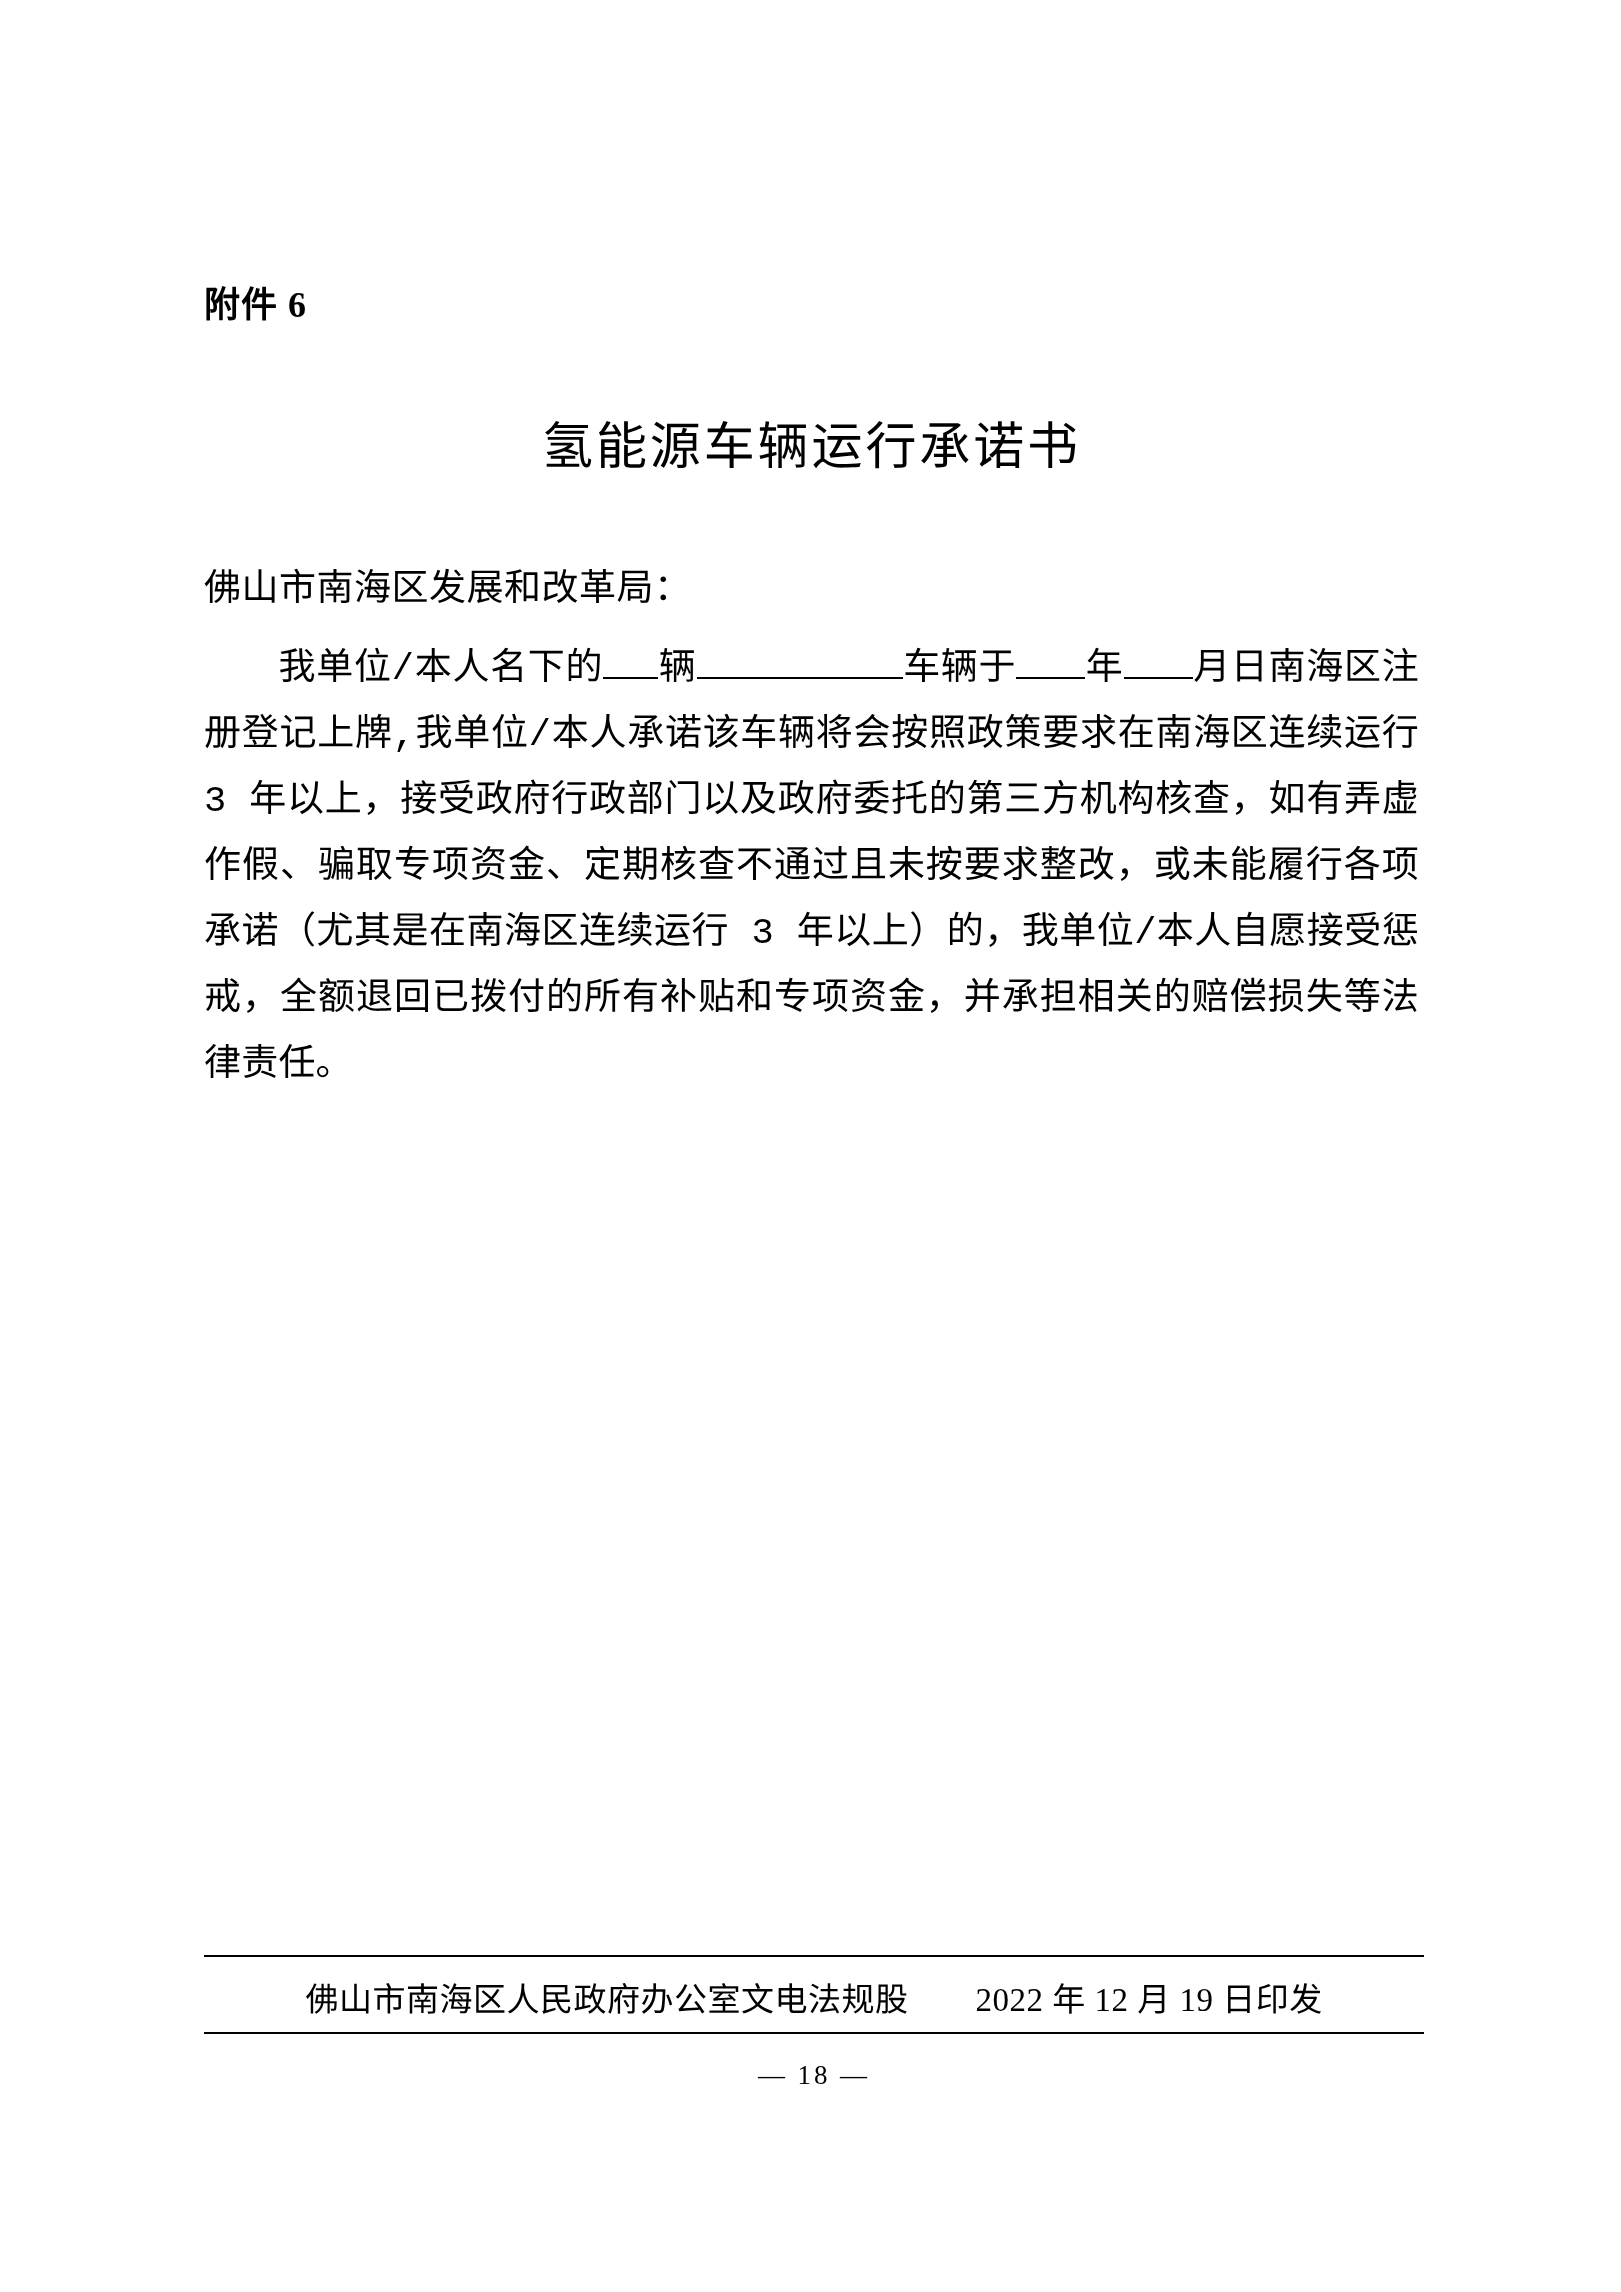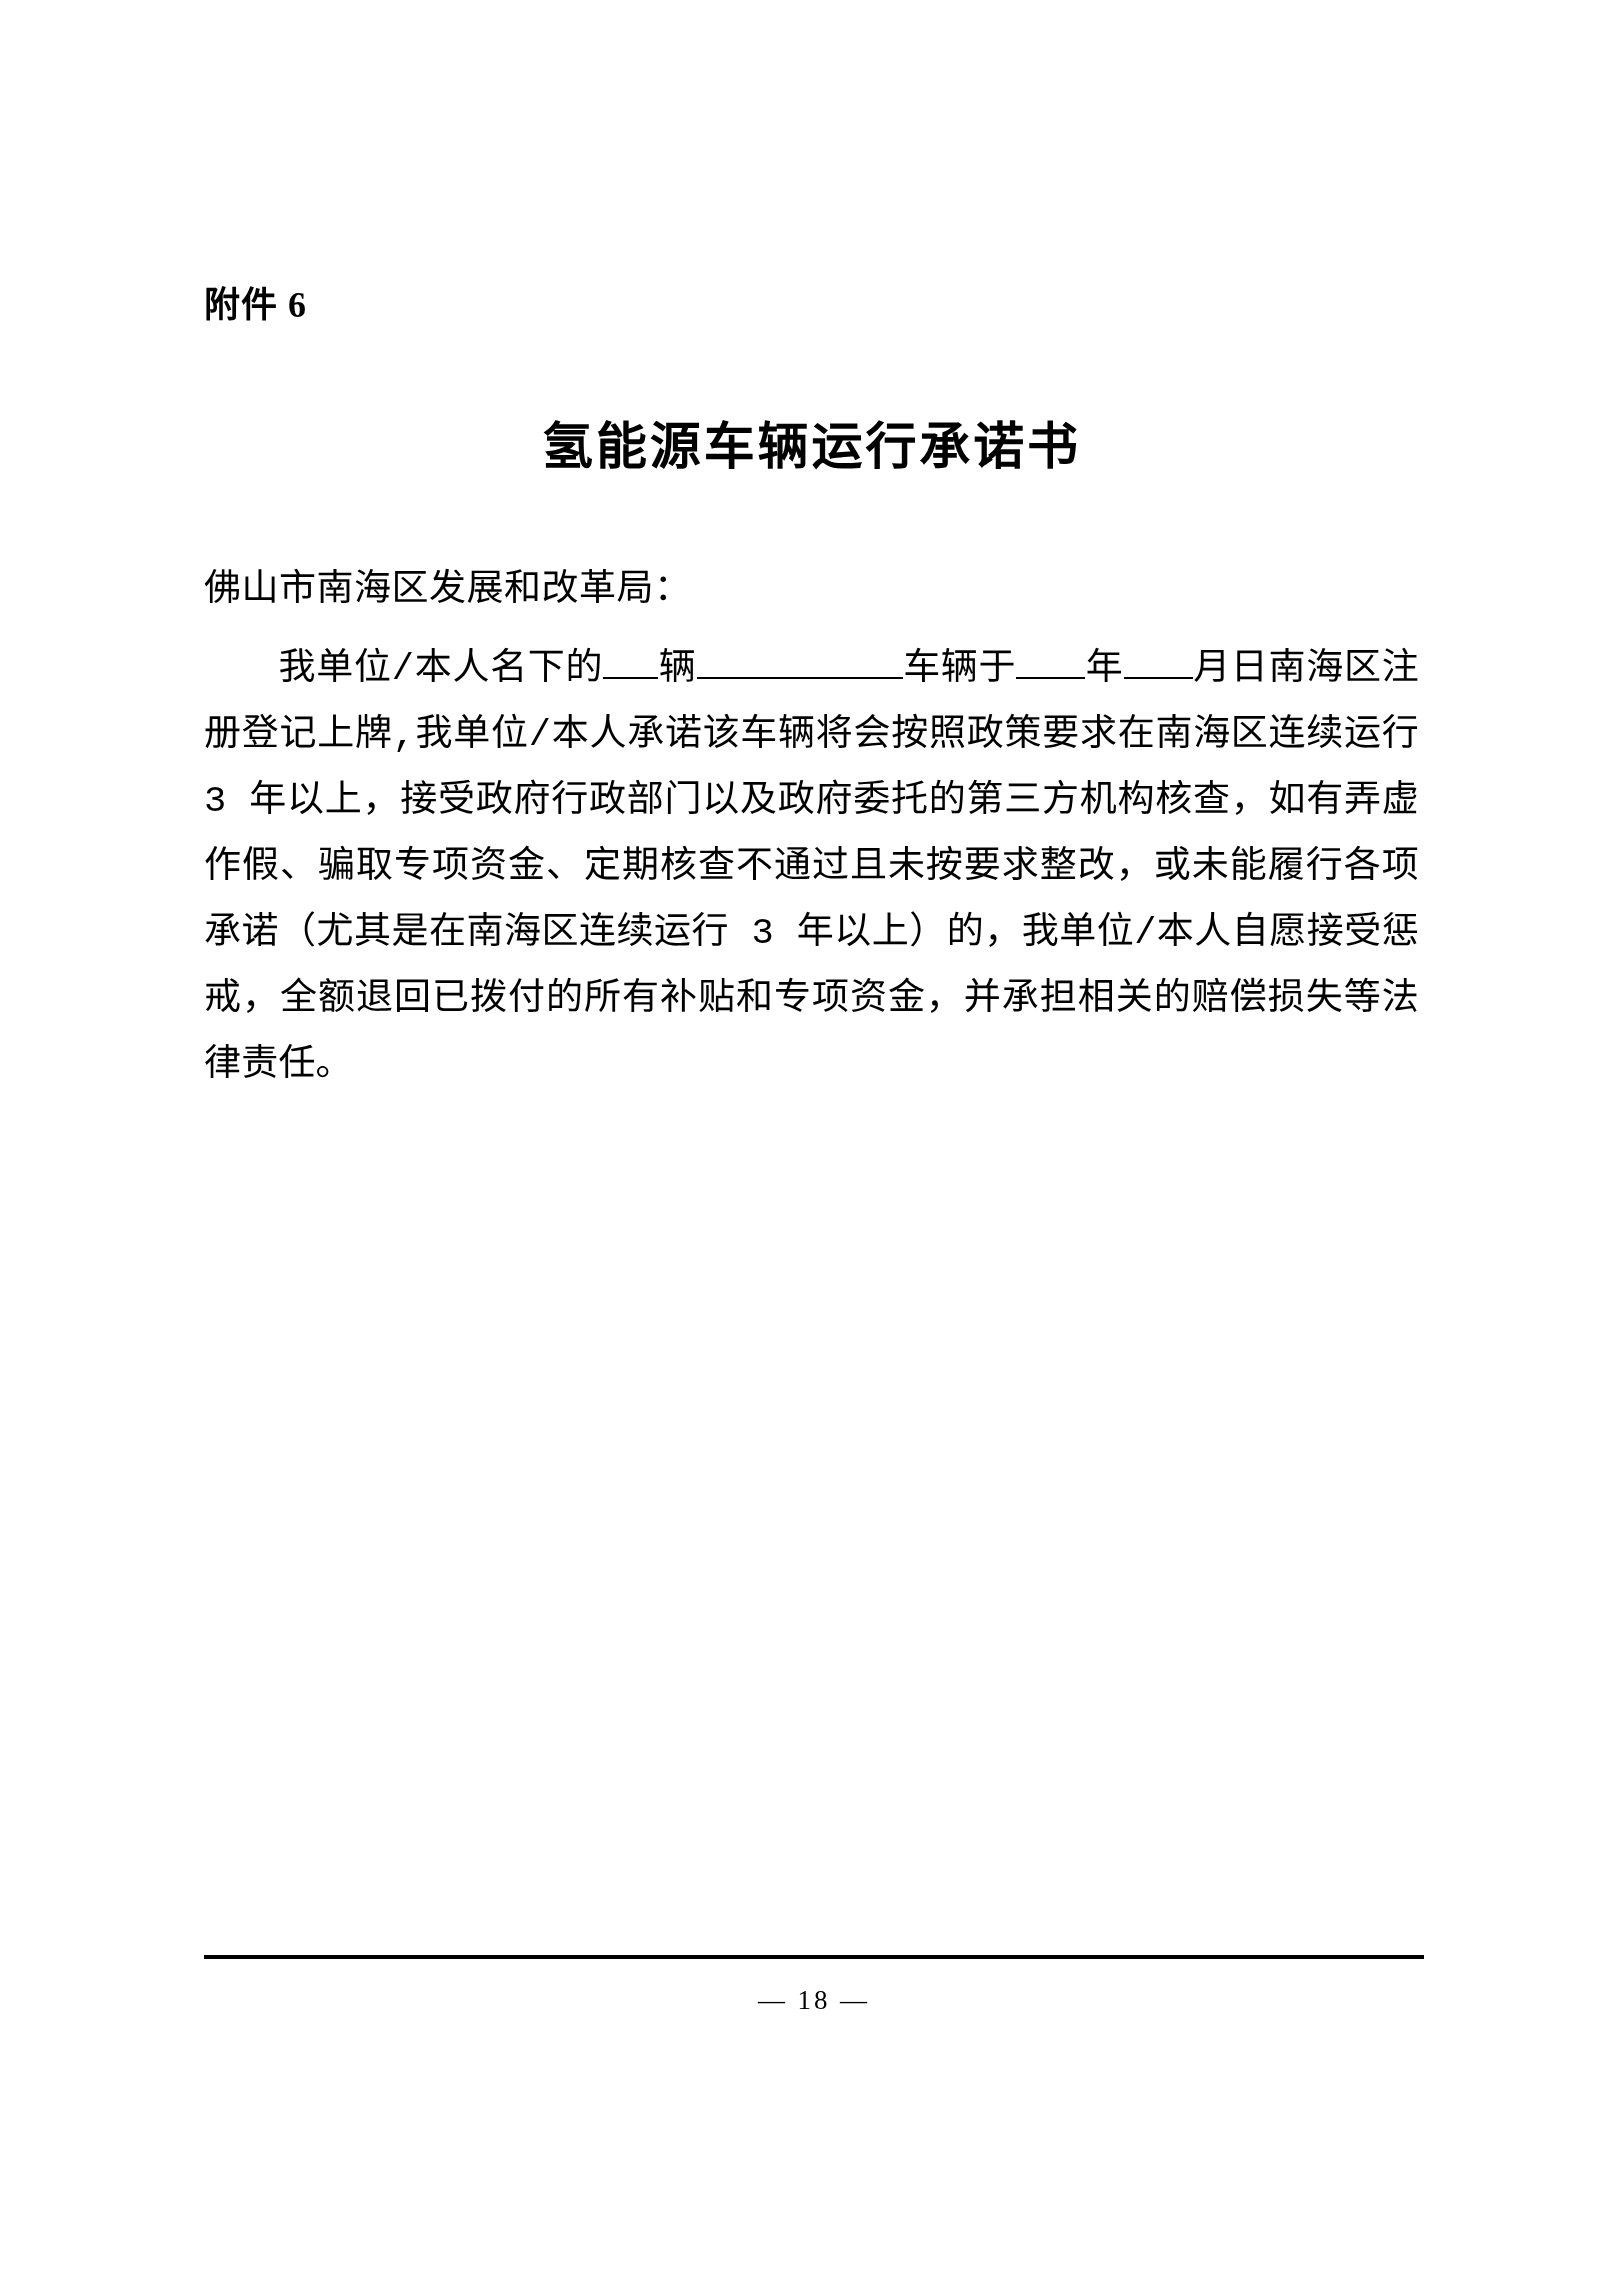--- a/index.html
+++ b/index.html
@@ -37,21 +37,21 @@
     font-weight: bold;
     letter-spacing: 1px;
     line-height: 1.2;
   }
 
   
   .doc-title {
     margin-top: 78px;
     text-align: center;
     font-size: 51px;
-    font-weight: bold;
+    font-weight: normal;
     letter-spacing: 2.9px;
     font-family: "Liberation Serif", "DejaVu Serif", serif;
   }
 
   
   .addressee {
     margin-top: 83px;
     font-size: 37px;
     letter-spacing: 0.5px;
     line-height: 1.4;
@@ -169,17 +169,18 @@
 
     <div class="body-paragraph">
       <span class="indent"></span><span>我单位/本人名下的</span><span class="blank-short"></span><span>辆</span><span class="blank-long"></span><span>车辆于</span><span class="blank-med"></span><span>年</span><span class="blank-med"></span><span>月</span><span>日南海区注册登记上牌,我单位/本人承诺该车辆将会按照政策要求在南海区连续运行 3 年以上，接受政府行政部门以及政府委托的第三方机构核查，如有弄虚作假、骗取专项资金、定期核查不通过且未按要求整改，或未能履行各项承诺（尤其是在南海区连续运行 3 年以上）的，我单位/本人自愿接受惩戒，全额退回已拨付的所有补贴和专项资金，并承担相关的赔偿损失等法律责任。</span>
     </div>
 
 
   </div>
 
   <div class="footer">
     <div class="footer-rule"></div>
+    <div class="footer-text">佛山市南海区人民政府办公室文电法规股　　2022 年 12 月 19 日印发</div>
     <div class="footer-rule-bottom"></div>
     <div class="page-number">— 18 —</div>
   </div>
 </div>
 
 
 </body></html>

